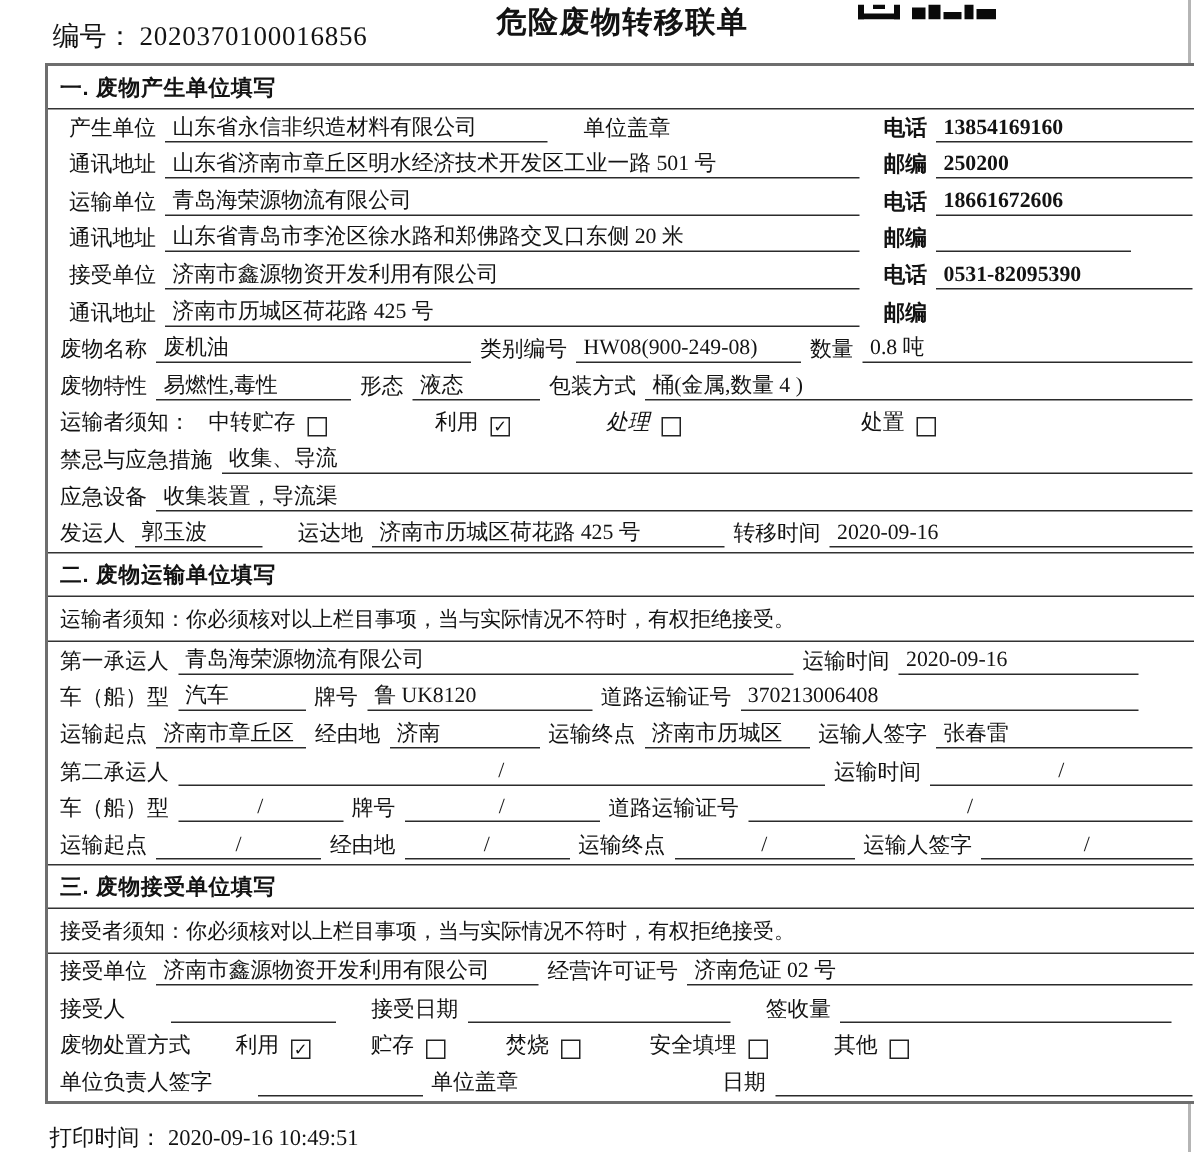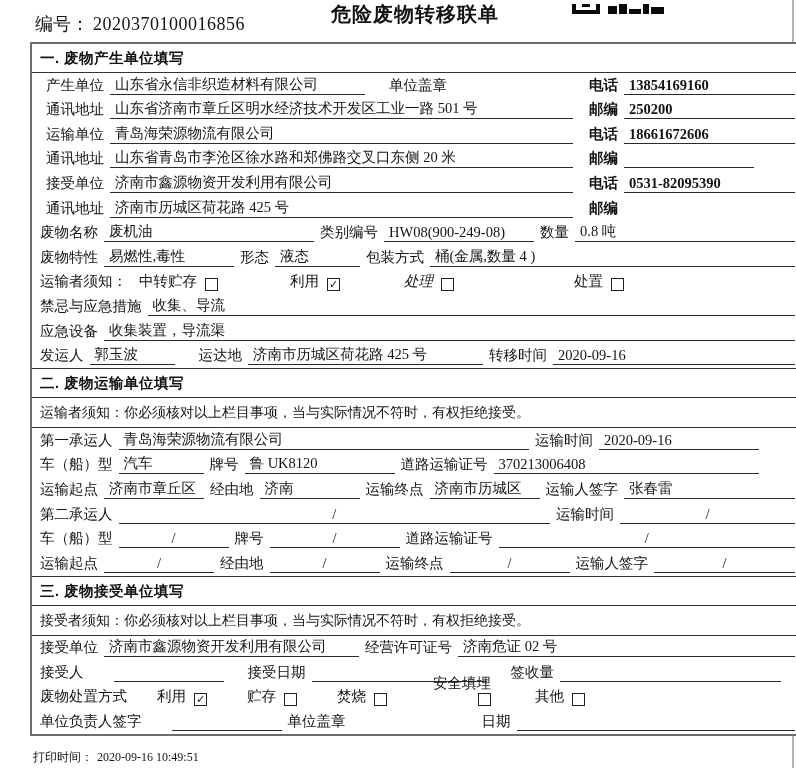--- a/index.html
+++ b/index.html
@@ -23,26 +23,26 @@
   .frow>.lb:first-child{margin-left:0;}
   .uv{border-bottom:1px solid #2b2b2b;padding:0 5px;white-space:nowrap;min-height:17px;box-sizing:border-box;}
   .fill{flex:1;}
   .center{text-align:center;}
   .lcol{flex:1;display:flex;align-items:flex-end;min-width:0;}
   .rcol{width:212px;display:flex;align-items:flex-end;margin-left:10px;font-weight:bold;}
   .w85{width:85px;} .w100{width:100px;} .w110{width:110px;} .w120{width:120px;}
   .w130{width:130px;} .w150{width:150px;} .w160{width:160px;} .w175{width:175px;} .w210{width:210px;} .w235{width:235px;} .w255{width:255px;}
   .mr14{margin-right:14px;} .mr36{margin-right:36px;}
   .ml6{margin-left:6px;} .ml24{margin-left:24px;} .ml40{margin-left:40px;} .ml44{margin-left:44px;}
-  .ml46{margin-left:46px;flex-direction:column;} .ml64{margin-left:64px;font-style:italic;} .ml72{margin-left:72px;}
+  .ml46{margin-left:46px;} .ml64{margin-left:64px;font-style:italic;} .ml72{margin-left:72px;}
   .ml120{margin-left:120px;} .ml130{margin-left:130px;}
   .opt{display:flex;align-items:flex-end;}
   .cb{width:13px;height:13px;border:1px solid #222;margin-left:8px;box-sizing:border-box;
       font-family:"DejaVu Sans",sans-serif;font-size:11px;line-height:11px;text-align:center;font-weight:bold;}
-  .foot{position:absolute;left:33px;top:749px;font-size:12px;white-space:nowrap;}
+  .foot{position:absolute;left:33px;top:749px;font-size:15px;white-space:nowrap;}
   .foot .num{margin-left:4px;}
 </style>
 </head>
 <body>
 
 <div class="edge"></div>
 
 <div class="serial">
   <span>编号：</span><span class="num">2020370100016856</span>
 </div>

